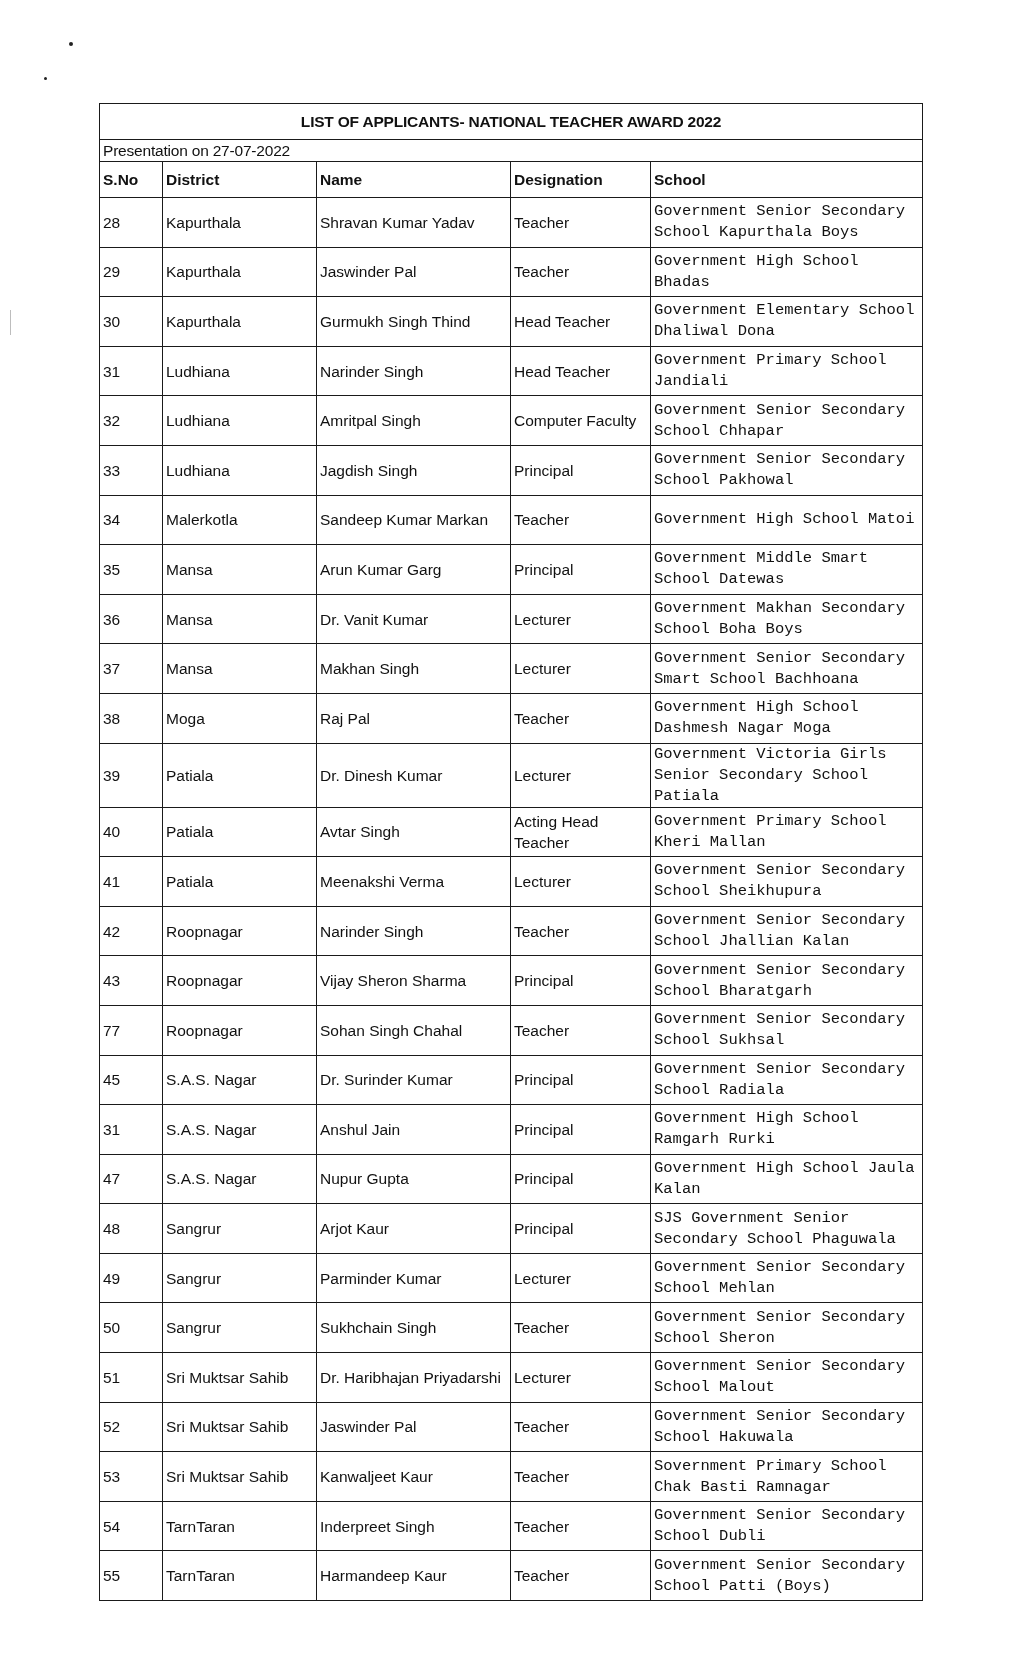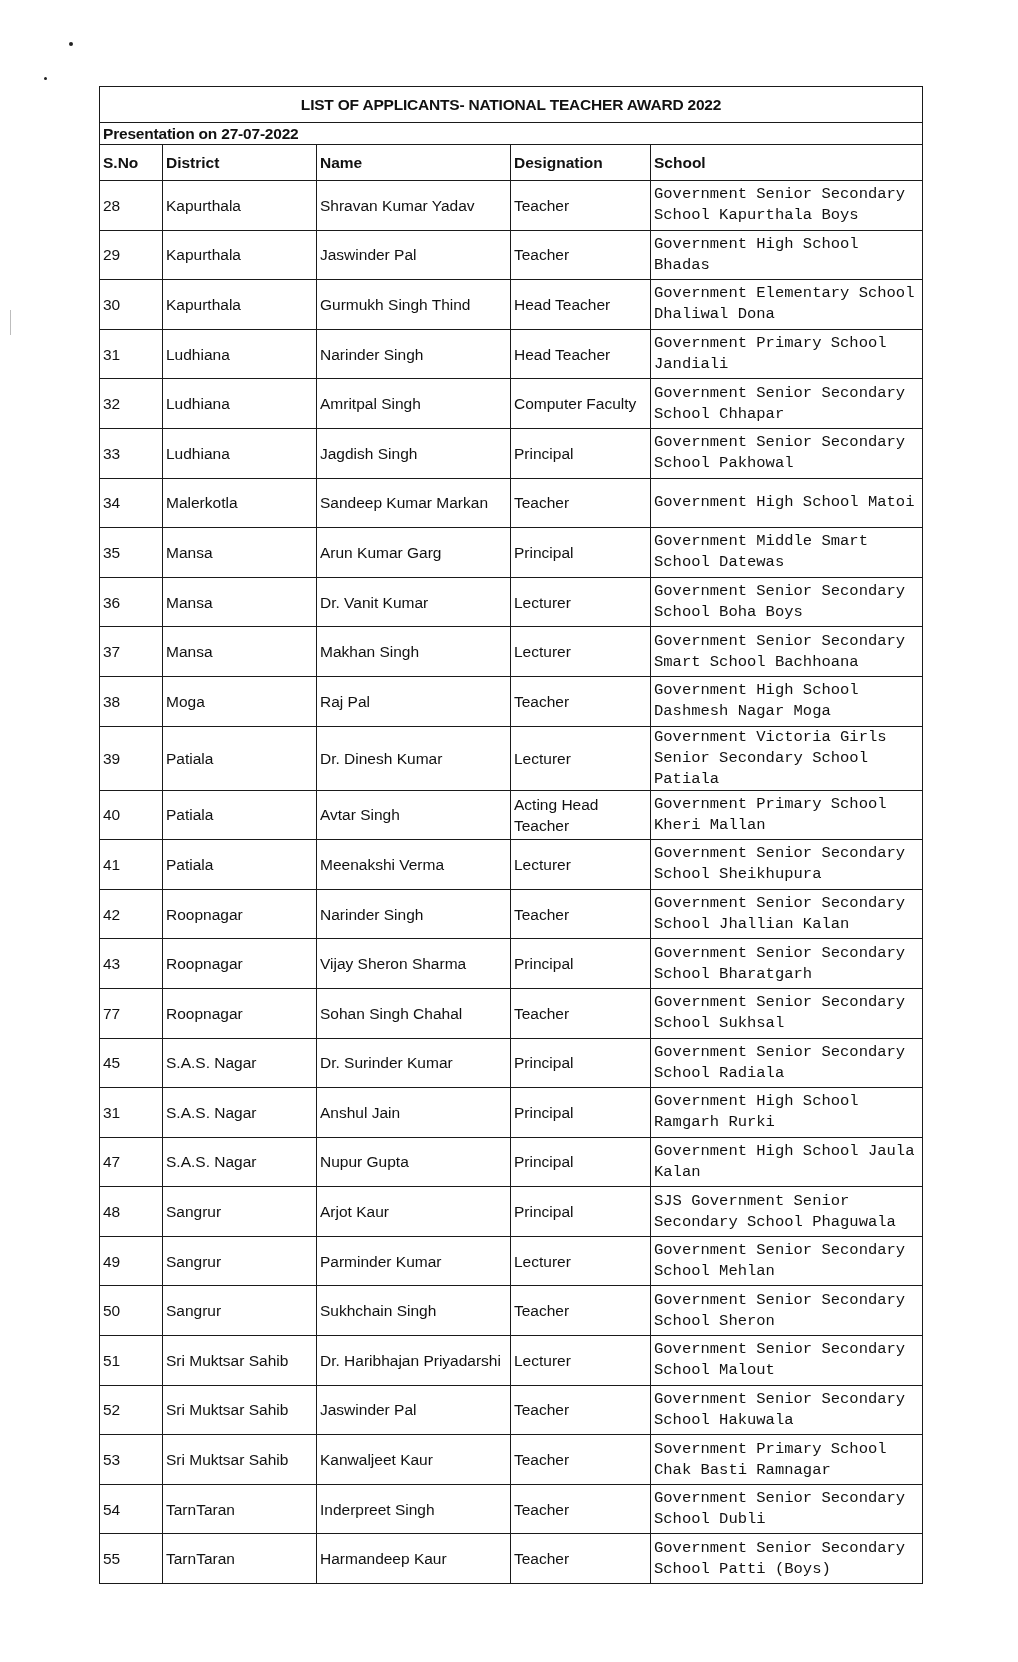--- a/index.html
+++ b/index.html
@@ -4,38 +4,38 @@
 <style>
   html, body { margin: 0; padding: 0; background: #ffffff; }
   body {
     width: 1018px; height: 1662px; position: relative; overflow: hidden;
     font-family: "Liberation Sans", "DejaVu Sans", sans-serif;
     color: #111111;
   }
   .speck { position: absolute; background: #222; border-radius: 50%; }
   .scanline { position: absolute; background: #bdbdbd; }
   table.award {
-    position: absolute; left: 99px; top: 86px; width: 823px;
+    position: absolute; left: 99px; top: 103px; width: 823px;
     border-collapse: collapse; table-layout: fixed;
   }
   table.award td, table.award th {
     border: 1.6px solid #1a1a1a;
     padding: 0 3px;
     font-size: 15.5px;
     line-height: 21px;
     vertical-align: middle;
     text-align: left;
     overflow: hidden;
   }
   .title-row td {
     height: 35px; text-align: center !important; font-weight: bold; font-size: 15.5px;
     letter-spacing: -0.2px;
   }
   .sub-row td {
-    height: 17px; line-height: 17px; text-align: right; font-weight: bold; font-size: 15px;
+    height: 17px; line-height: 17px; text-align: right; font-weight: normal; font-size: 15px;
     letter-spacing: -0.2px;
   }
   .head-row th { height: 35px; font-weight: bold; font-size: 16px; }
   tr.data-row td { height: 48.6px; }
   td.sno { vertical-align: bottom; padding-bottom: 1px; font-size: 15.5px; }
   td.school { line-height: 22px; font-family: Liberation Mono, monospace; }
   col.c-sno { width: 63px; }
   col.c-dist { width: 154px; }
   col.c-name { width: 194px; }
   col.c-desg { width: 140px; }
@@ -126,21 +126,21 @@
     <td>Mansa</td>
     <td>Arun Kumar Garg</td>
     <td>Principal</td>
     <td class="school">Government Middle Smart School Datewas</td>
   </tr>
       <tr class="data-row">
     <td class="sno">36</td>
     <td>Mansa</td>
     <td>Dr. Vanit Kumar</td>
     <td>Lecturer</td>
-    <td class="school">Government Senior Secondary School Boha Boys</td>
+    <td class="school">Government Makhan Secondary School Boha Boys</td>
   </tr>
       <tr class="data-row">
     <td class="sno">37</td>
     <td>Mansa</td>
     <td>Makhan Singh</td>
     <td>Lecturer</td>
     <td class="school">Government Senior Secondary Smart School Bachhoana</td>
   </tr>
       <tr class="data-row">
     <td class="sno">38</td>

